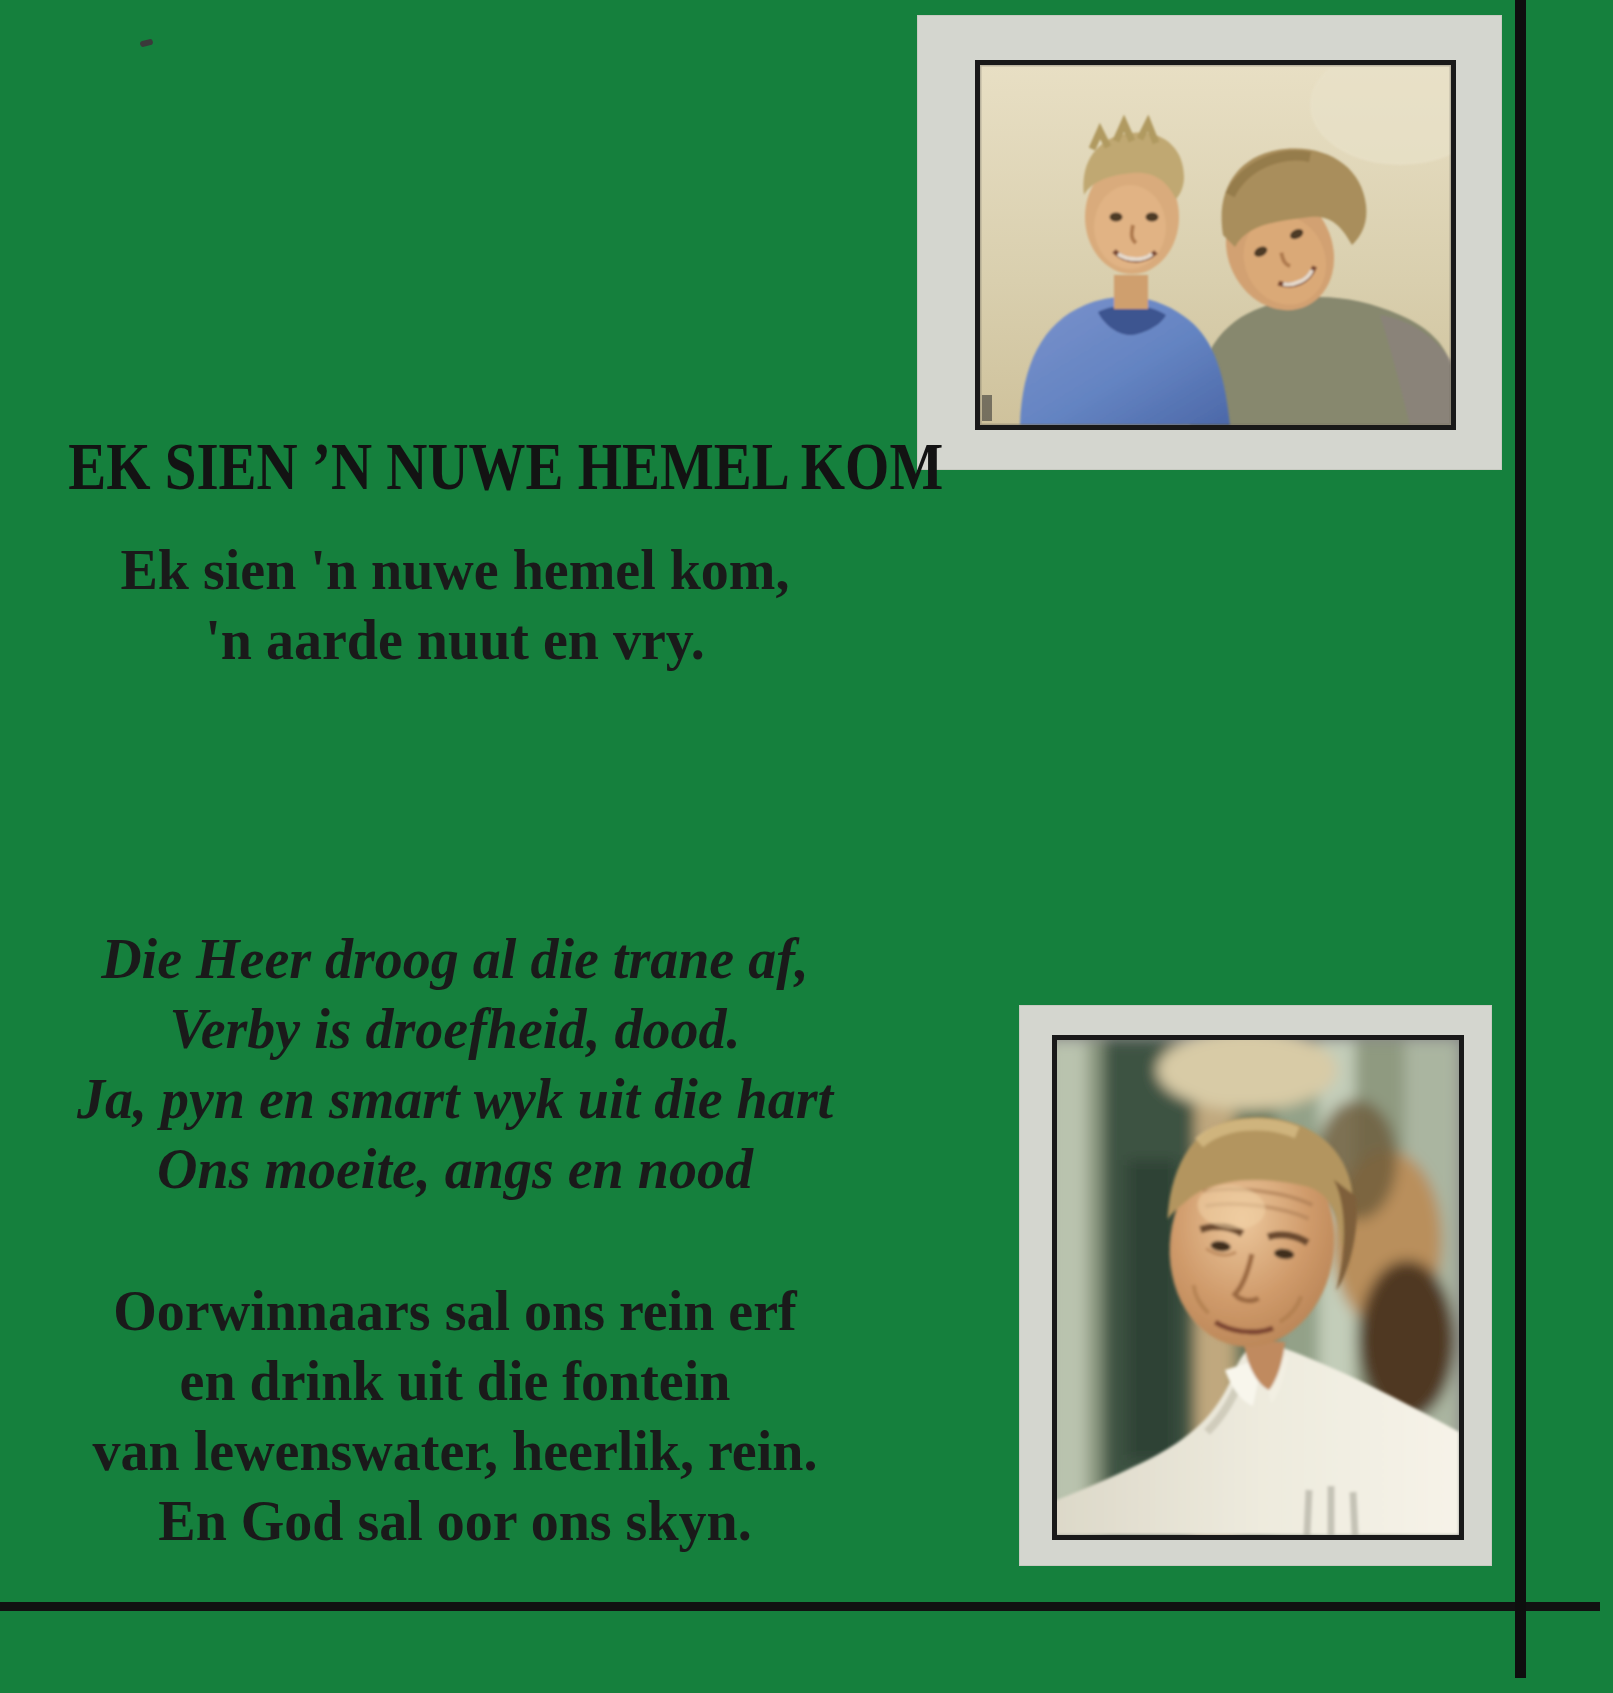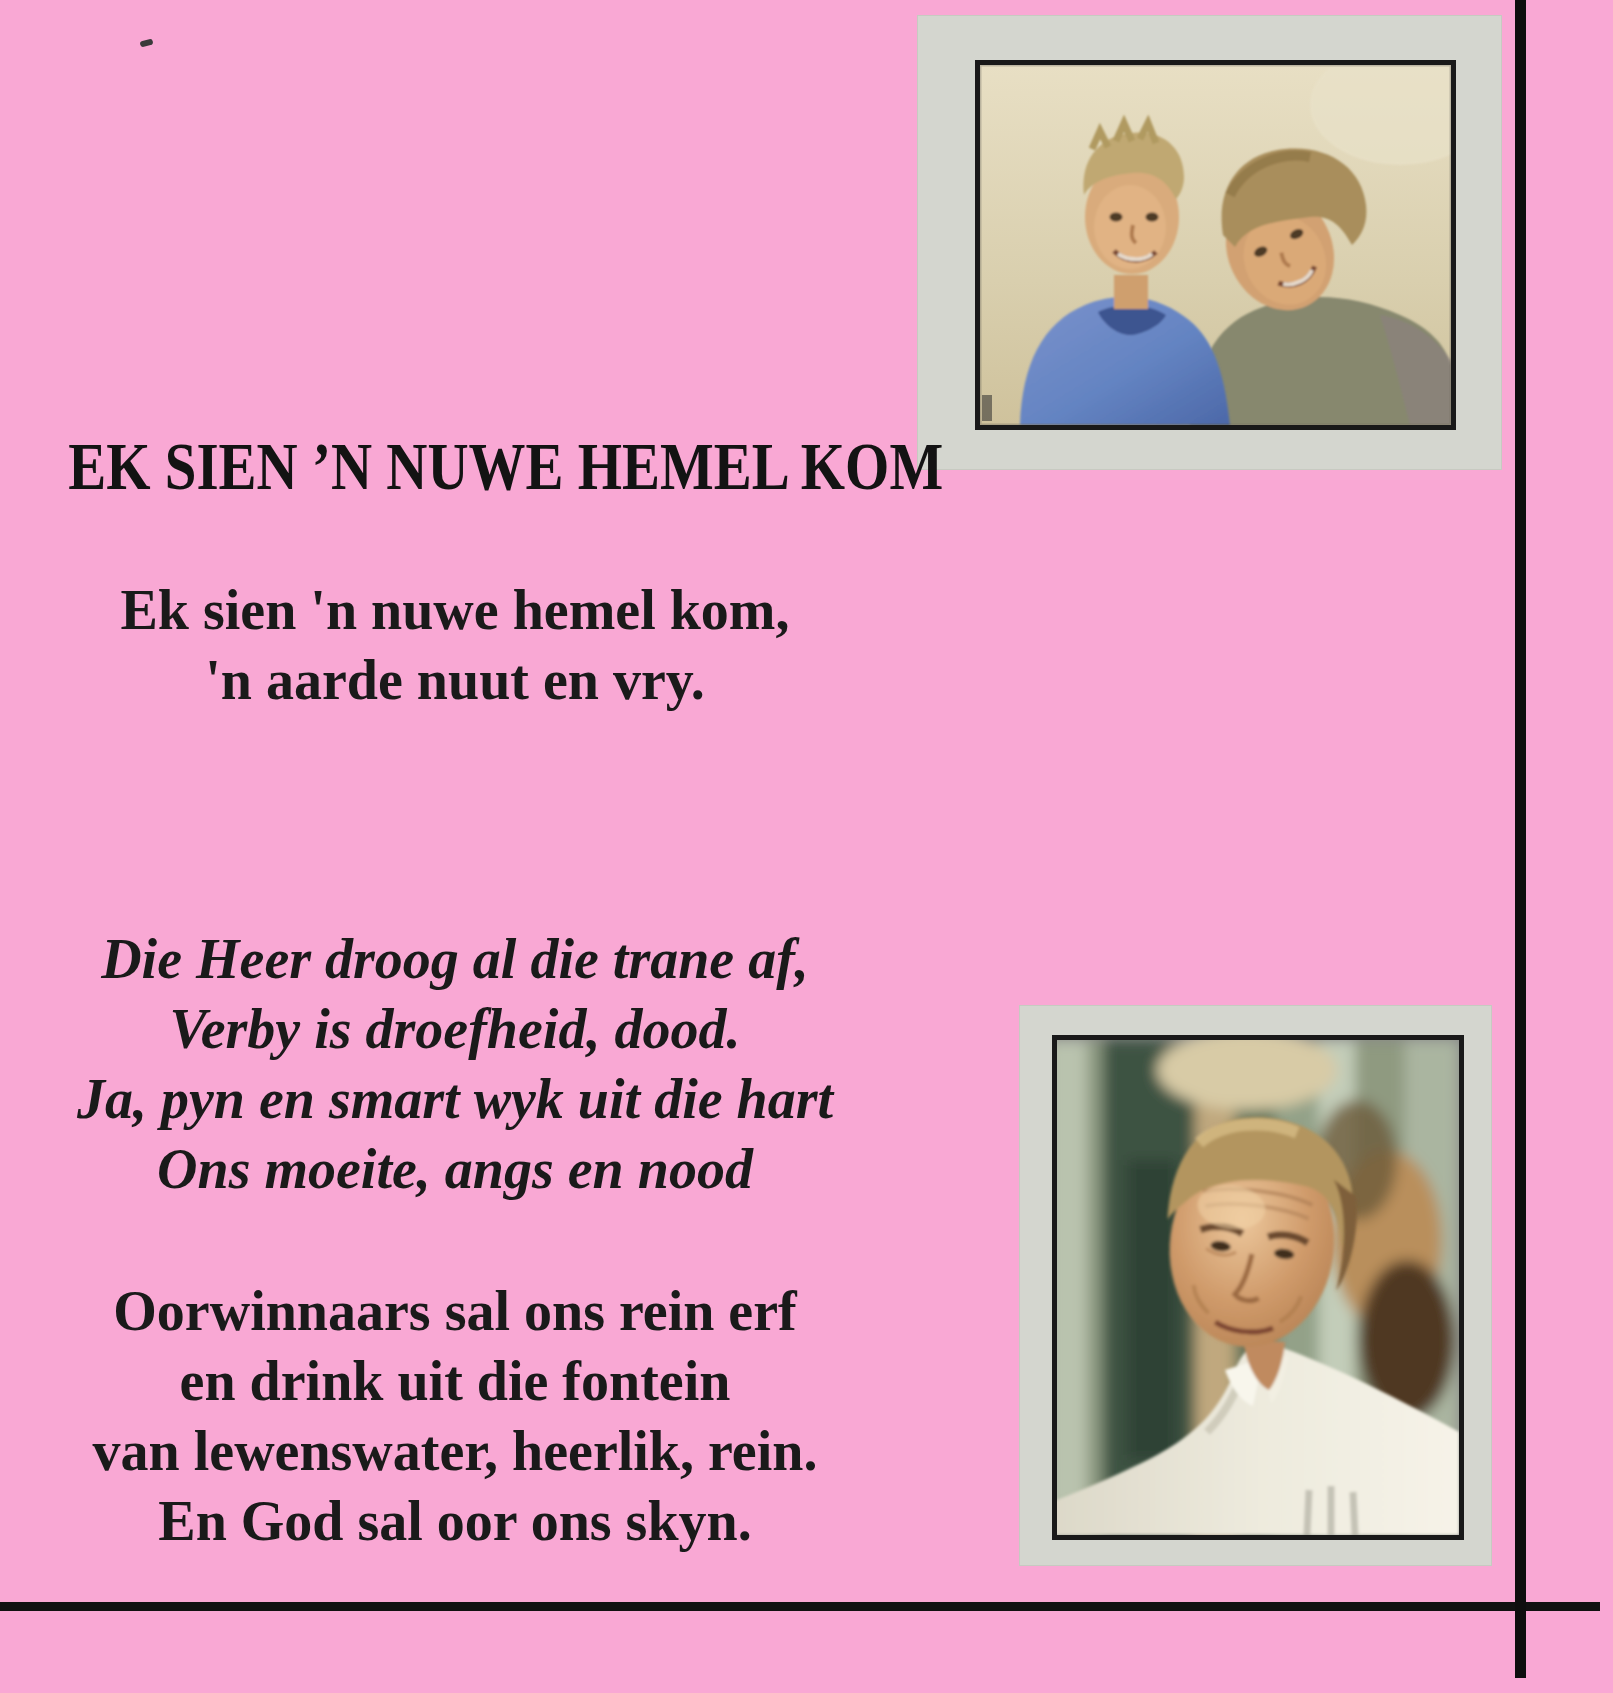--- a/index.html
+++ b/index.html
@@ -1,39 +1,39 @@
 <!DOCTYPE html>
 <html><head>
 <meta charset="utf-8">
 <style>
   html,body{margin:0;padding:0;background:#e9e8e5;}
   .page{
     position:relative;
     width:1613px;height:1693px;
-    background:#f9a8d4;
+    background:#15803d;
     overflow:hidden;
     font-family:"Liberation Serif","DejaVu Serif",serif;
   }
   
   .title{
     position:absolute;left:0;top:388px;width:910px;
     text-align:center;
     font-size:67px;font-weight:bold;line-height:1;
     color:#131313;
     transform:scaleX(.85);
     transform-origin:50% 50%;
     white-space:nowrap;
   }
   .stanza{
     position:absolute;left:0;width:910px;
     text-align:center;
     font-size:56px;font-weight:bold;line-height:70px;
     color:#1a1a1a;
   }
-  .stanza-1{top:535px;margin-top:40px;}
+  .stanza-1{top:535px;}
   .stanza-2{top:924px;font-style:italic;}
   .stanza-3{top:1276px;}
   .poem-line{white-space:nowrap;}
   
   .mat{
     position:absolute;
     background:#d4d6cf;
     border:1px solid #c7cac1;
     box-sizing:border-box;
   }

